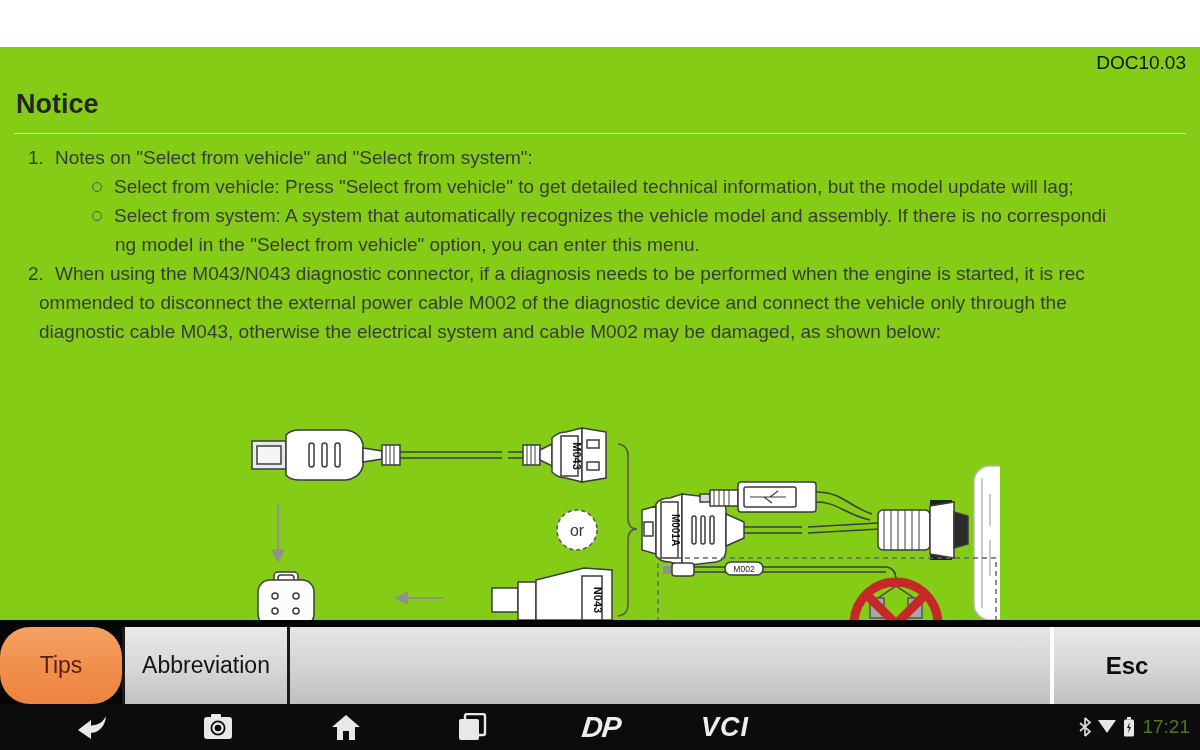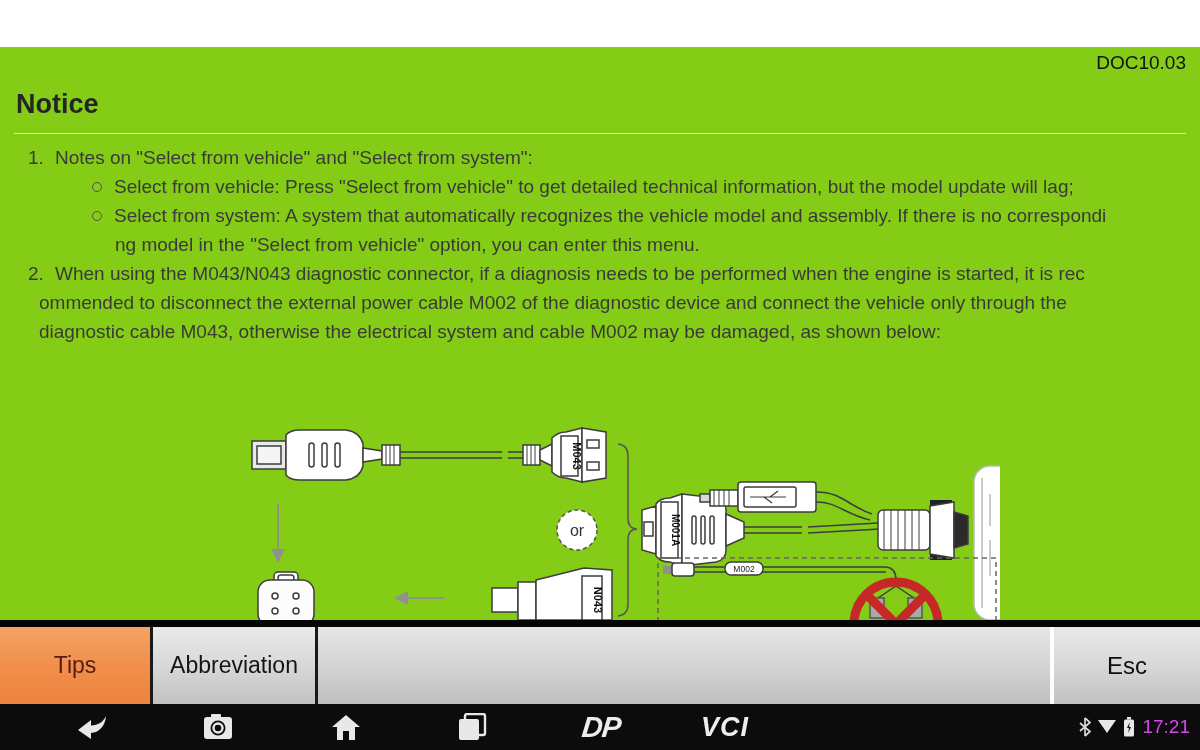--- a/index.html
+++ b/index.html
@@ -32,39 +32,39 @@
   .cont-num{padding-left:39px;}
 
   
   .diagram{position:absolute;left:230px;top:361px;width:770px;height:212px;}
   .diagram svg{display:block;}
 
   
   .tabbar{position:absolute;top:620px;left:0;width:1200px;height:84px;background:#050505;
           display:flex;align-items:stretch;padding-top:7px;box-sizing:border-box;}
   .fbtn{display:flex;align-items:center;justify-content:center;font-size:23px;}
-  .btn-tips{width:150px;background:linear-gradient(180deg,#f5a263 0%,#f08e4a 55%,#ec8440 100%);
-            color:#571c10;}
+  .btn-tips{width:122px;background:linear-gradient(180deg,#f5a263 0%,#f08e4a 55%,#ec8440 100%);
+            color:#571c10;border-radius:30px;}
   .sep-dark{width:3px;background:#1a1a1a;}
   .btn-abbr{width:162px;background:linear-gradient(180deg,#eaeaea 0%,#d6d6d6 55%,#c2c2c2 100%);
             color:#141414;}
   .filler{flex:1;background:linear-gradient(180deg,#e6e6e6 0%,#d2d2d2 55%,#bfbfbf 100%);}
   .sep-white{width:4px;background:#fdfdfd;}
   .btn-esc{width:146px;background:linear-gradient(180deg,#e9e9e9 0%,#d5d5d5 55%,#c1c1c1 100%);
-           color:#0d0d0d;font-weight:normal;font-size:24px;}
+           color:#0d0d0d;font-weight:bold;font-size:24px;}
 
   
   .navbar{position:absolute;top:704px;left:0;width:1200px;height:46px;background:#0c0c0c;
           display:flex;align-items:center;}
   .nav-ic{position:absolute;top:0;height:46px;display:flex;align-items:center;justify-content:center;}
   .logo-dp{font-style:italic;font-weight:900;font-size:29px;color:#ededed;letter-spacing:-1px;
            transform:skewX(-6deg);}
   .logo-vci{font-style:italic;font-weight:900;font-size:27px;color:#ededed;letter-spacing:1px;}
   .status{position:absolute;right:10px;top:0;height:46px;display:flex;align-items:center;gap:7px;}
-  .time{color:#d946ef;font-size:19px;}
+  .time{color:#4d7c0f;font-size:19px;}
 </style>
 </head>
 <body>
 
 <div class="stage">
 
 
   <div class="content">
     <div class="doc-code">DOC10.03</div>
     <div class="page-title">Notice</div>

